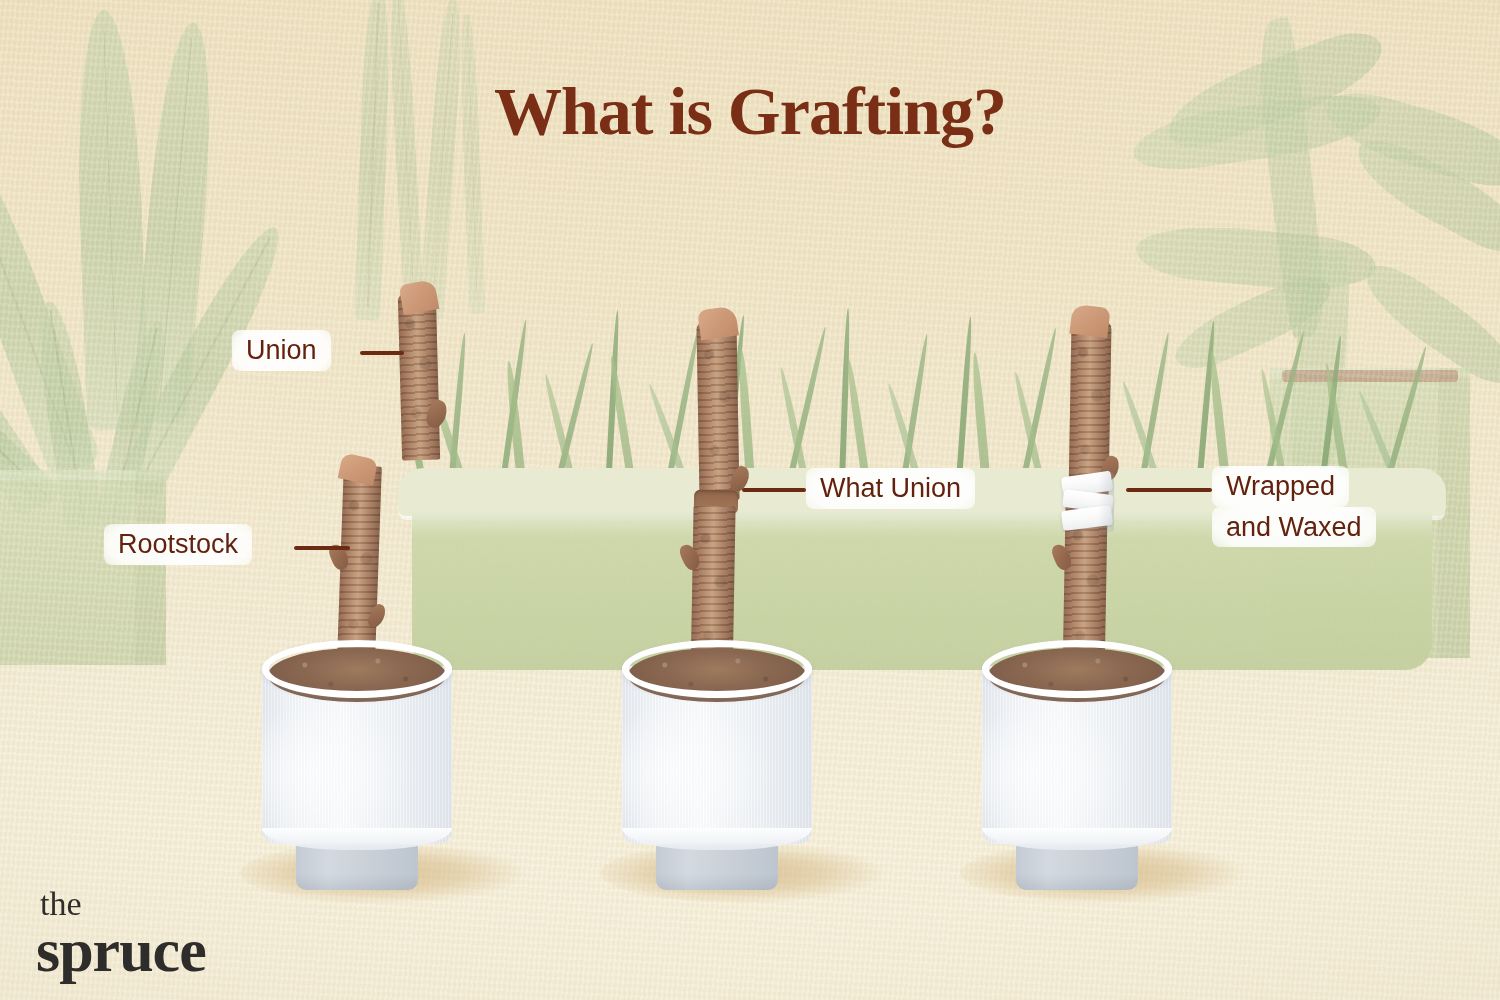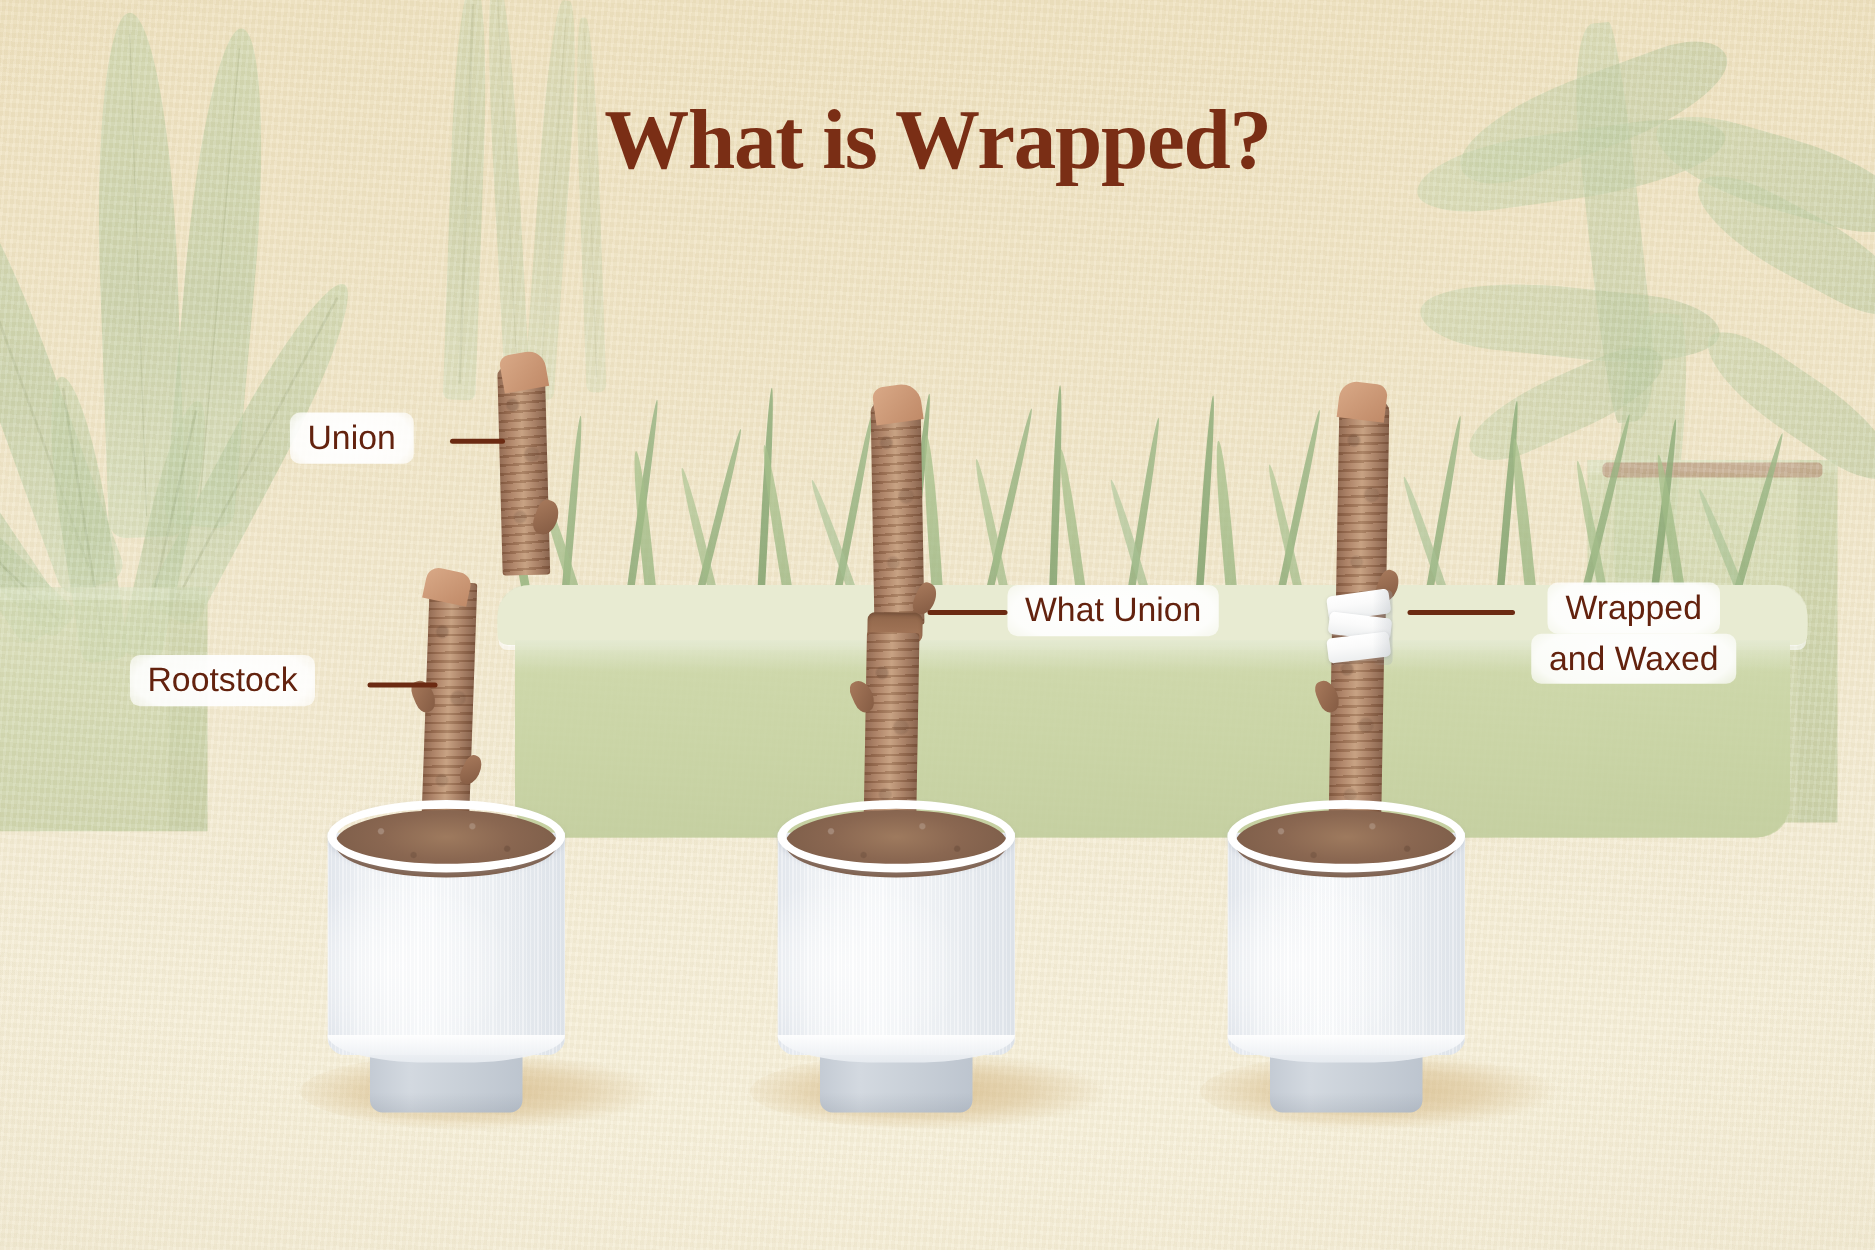--- a/index.html
+++ b/index.html
@@ -395,41 +395,45 @@
     <div class="body">
         <div class="bodyfoot"></div>
       </div>
     <div class="soil"></div>
     <div class="rim"></div>
   </div>
 
   <div class="grain"></div>
   <div class="vign"></div>
 
-  <div class="title" style="left:0; right:0; top:72px; text-align:center; font-size:68px; z-index:20;">What is Wrapped?</div>
+  <div class="title" style="left:0; right:0; top:72px; text-align:center; font-size:68px; z-index:20;">What is Grafting?</div>
 
   <div class="subtitle" style="left:0; right:0; top:176px; font-size:30px; z-index:20;">
     <br>
   </div>
 
   <div class="callout" style="left:232px; top:330px; z-index:21;">
     <span class="txt">Union</span>
   </div>
   <div class="leader" style="left:360px; top:351px; width:44px; z-index:21;"></div>
 
   <div class="callout" style="left:104px; top:524px; z-index:21;border-radius:20px;">
     <span class="txt">Rootstock</span>
   </div>
   <div class="leader" style="left:294px; top:546px; width:56px; z-index:21;"></div>
 
   <div class="callout" style="left:806px; top:468px; z-index:21;">
     <span class="txt">What Union</span>
   </div>
   <div class="leader" style="left:742px; top:488px; width:64px; z-index:21;"></div>
 
-  <div class="callout" style="left:1212px; top:466px; z-index:21; text-align:center; width:190px;">
+  <div class="callout" style="left:1212px; top:466px; z-index:21; text-align:left; width:190px;">
     <span class="txt">Wrapped</span><br>
     <span class="txt">and Waxed</span>
   </div>
   <div class="leader" style="left:1126px; top:488px; width:86px; z-index:21;"></div>
 
+  <div class="logo" style="left:36px; top:888px; z-index:22;">
+    <span class="the">the</span>
+    <span class="spruce">spruce</span>
+  </div>
 
 </div>
 
 </body></html>

